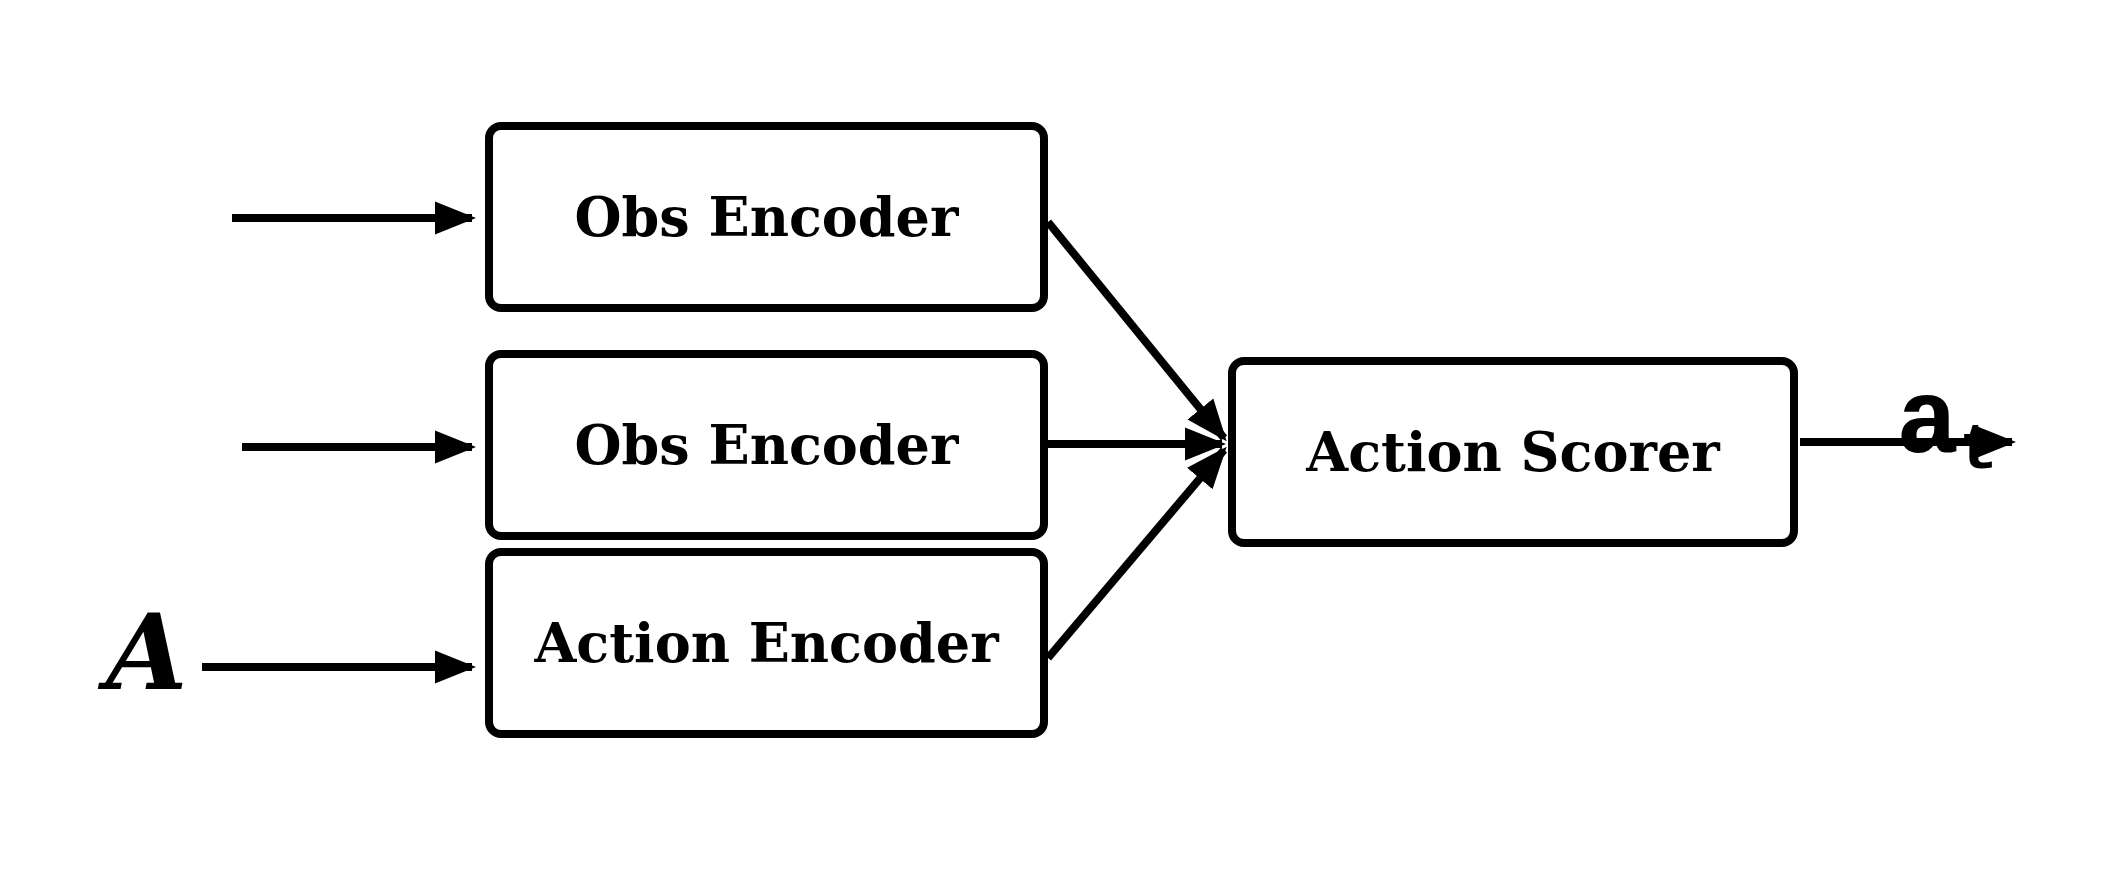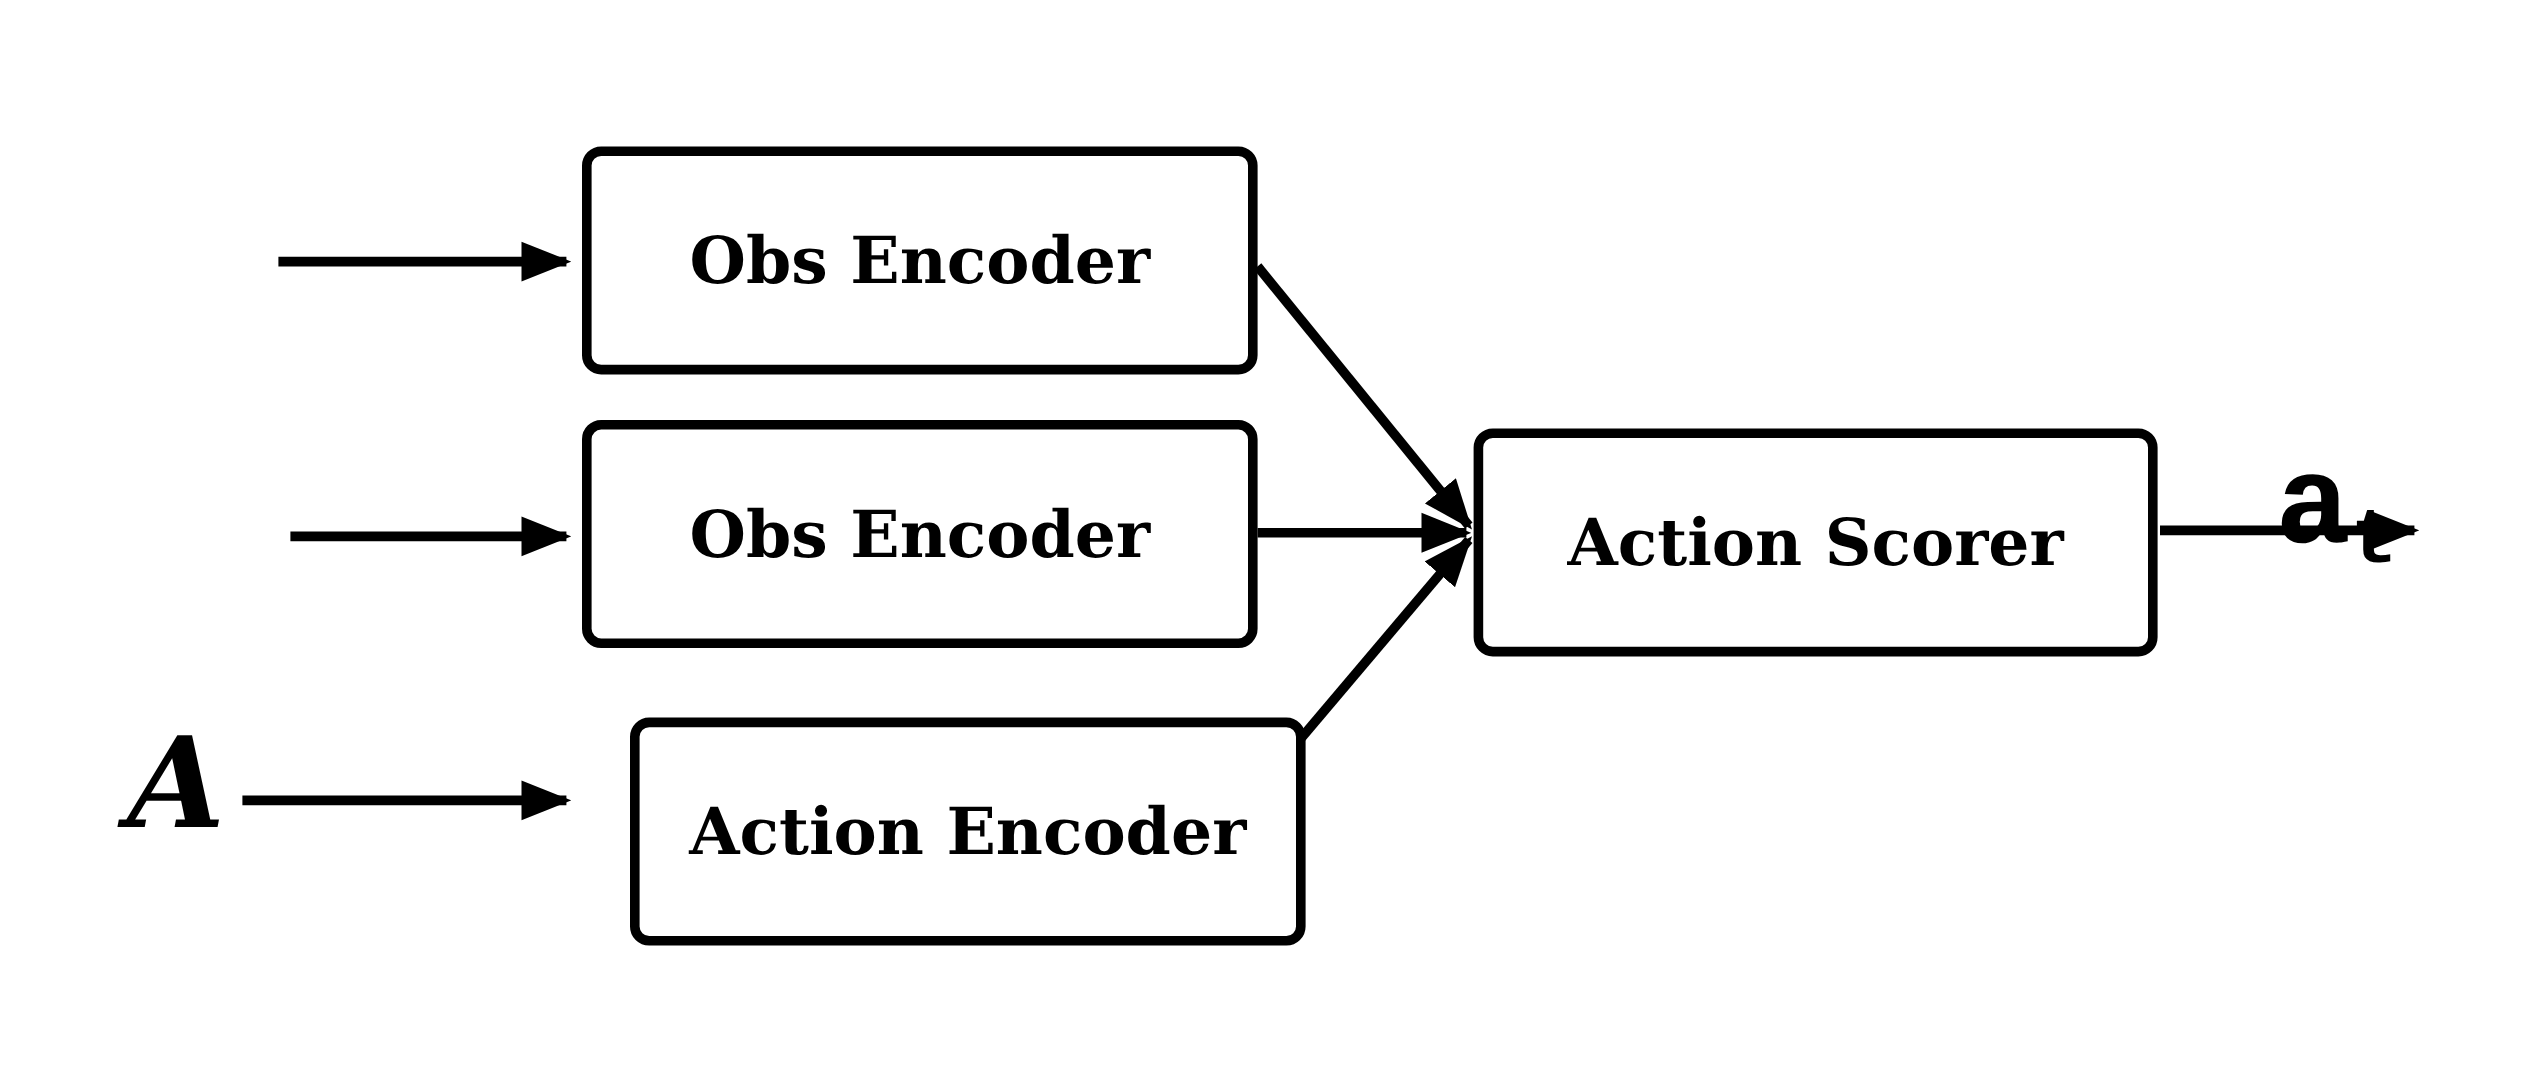--- a/index.html
+++ b/index.html
@@ -34,21 +34,21 @@
   }
   .node-label {
     font-weight: bold;
     font-size: 54px;
     color: #000000;
     letter-spacing: 0px;
     white-space: nowrap;
   }
   #node-obs-encoder-1 { left: 485px; top: 122px; width: 563px; height: 190px; }
   #node-obs-encoder-2 { left: 485px; top: 350px; width: 563px; height: 190px; }
-  #node-action-encoder { left: 485px; top: 598px; width: 563px; height: 190px; margin-left: 40px; }
+  #node-action-encoder { left: 485px; top: 548px; width: 563px; height: 190px; }
   #node-action-scorer { left: 1228px; top: 345px; width: 570px; height: 190px; margin-top: 12px; }
 
   .mathlabel {
     position: absolute;
     color: #000000;
     font-weight: bold;
     font-size: 105px;
     line-height: 1;
     white-space: nowrap;
   }

